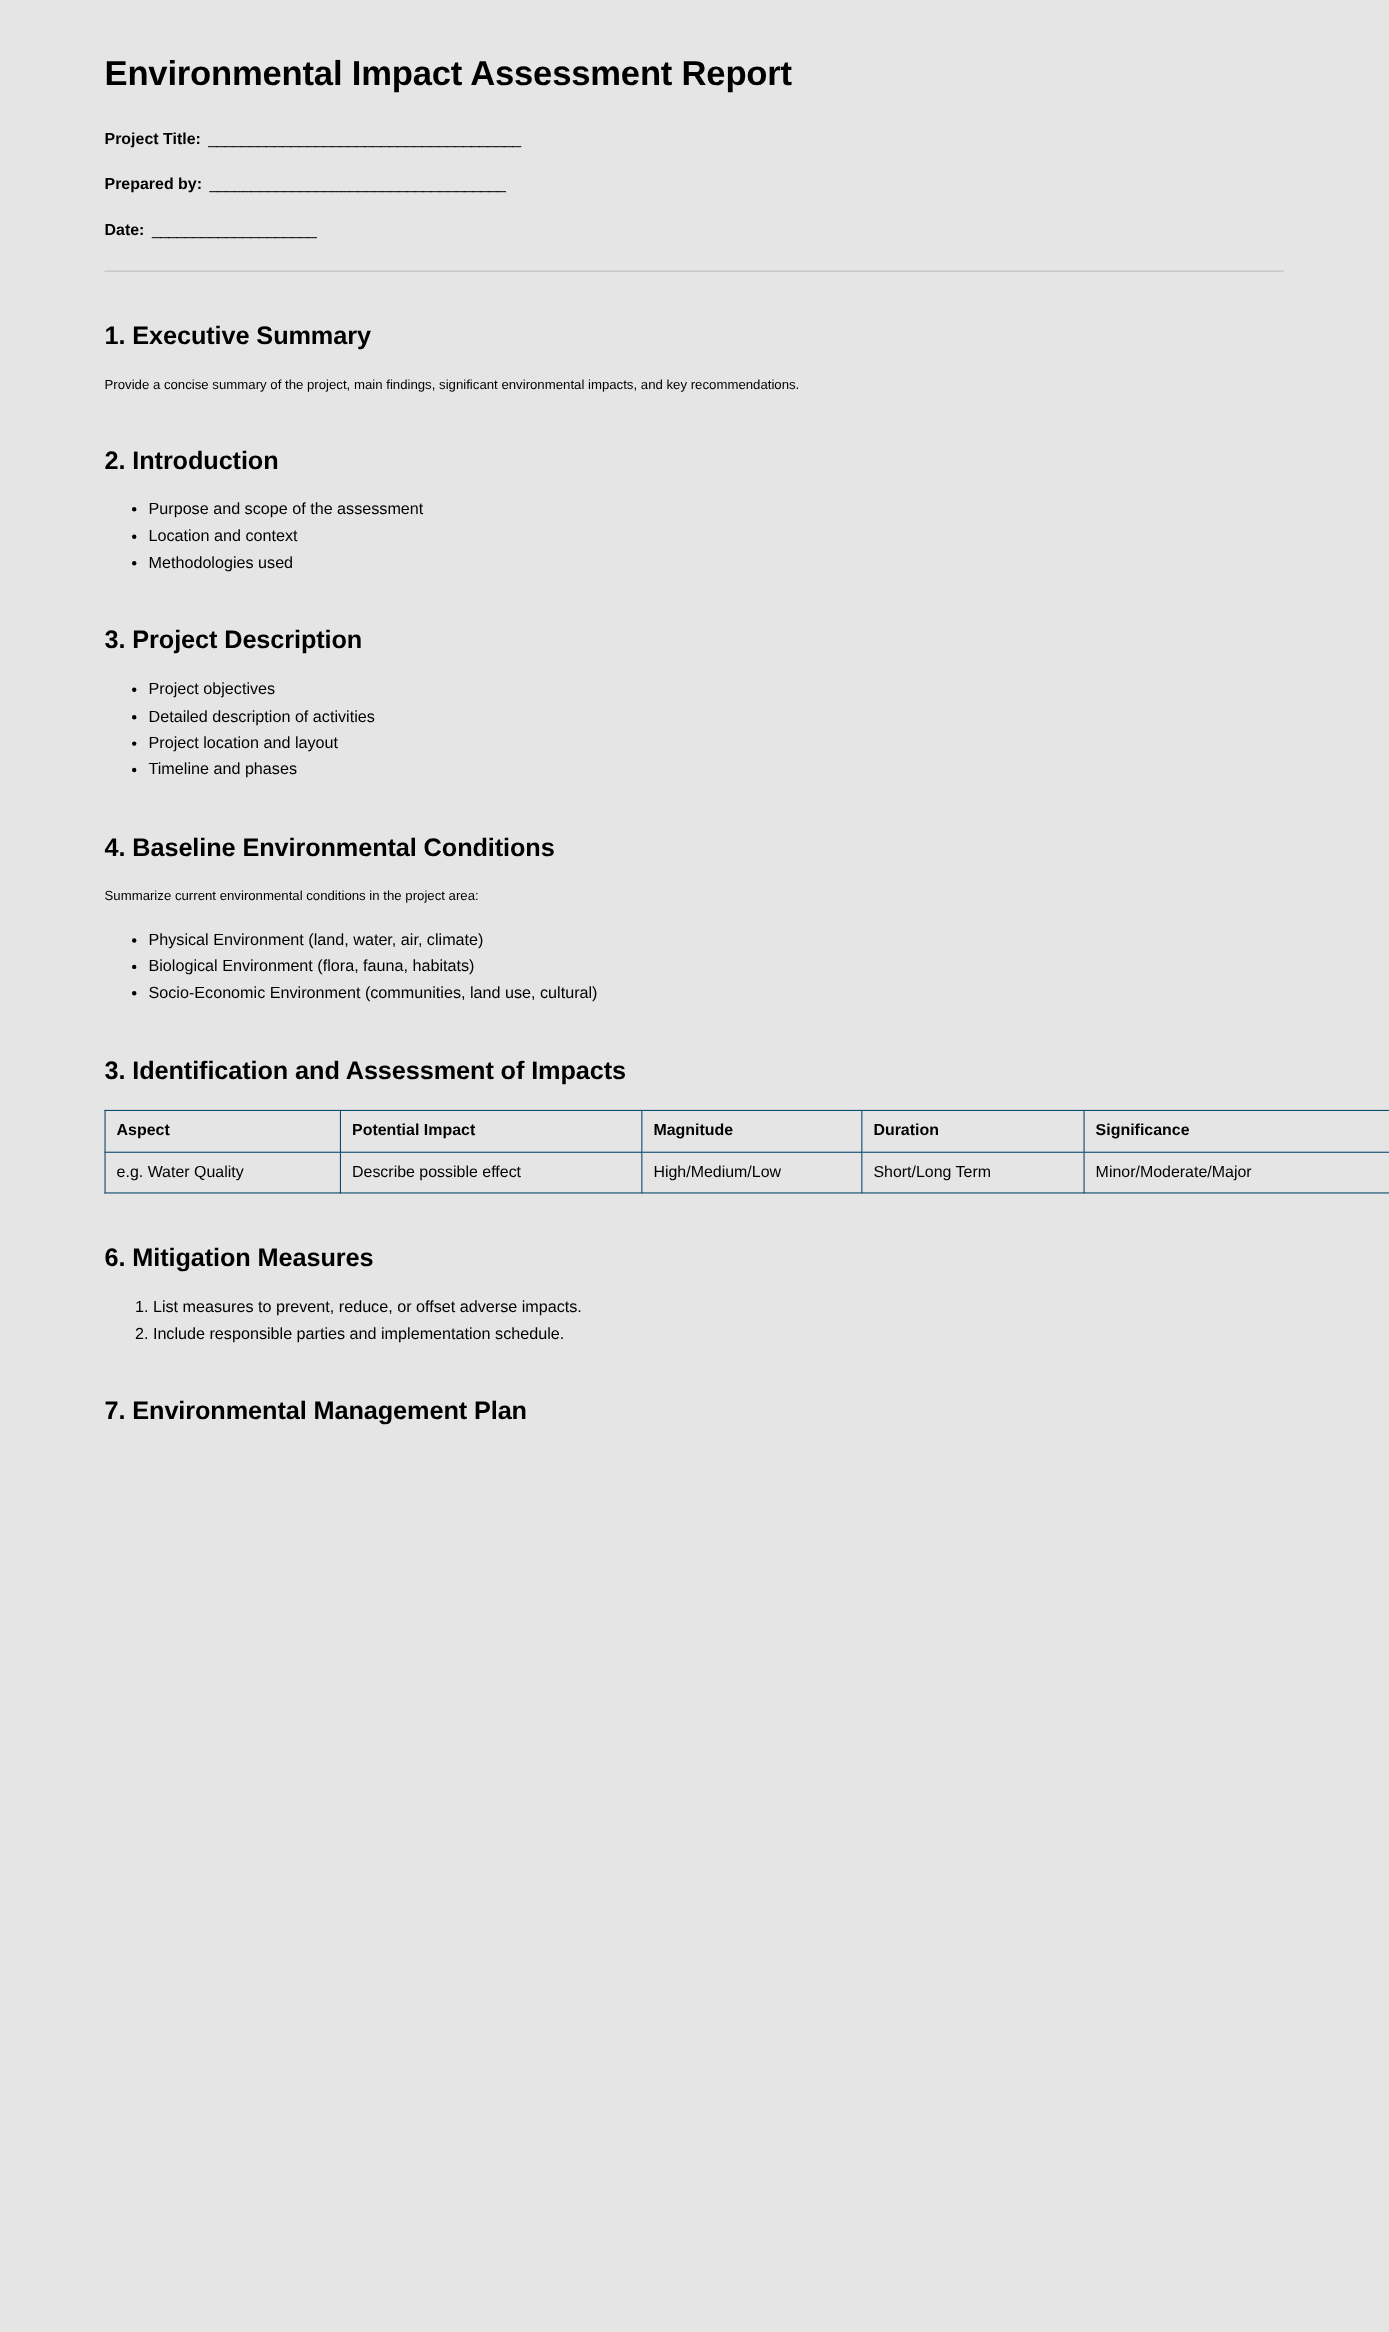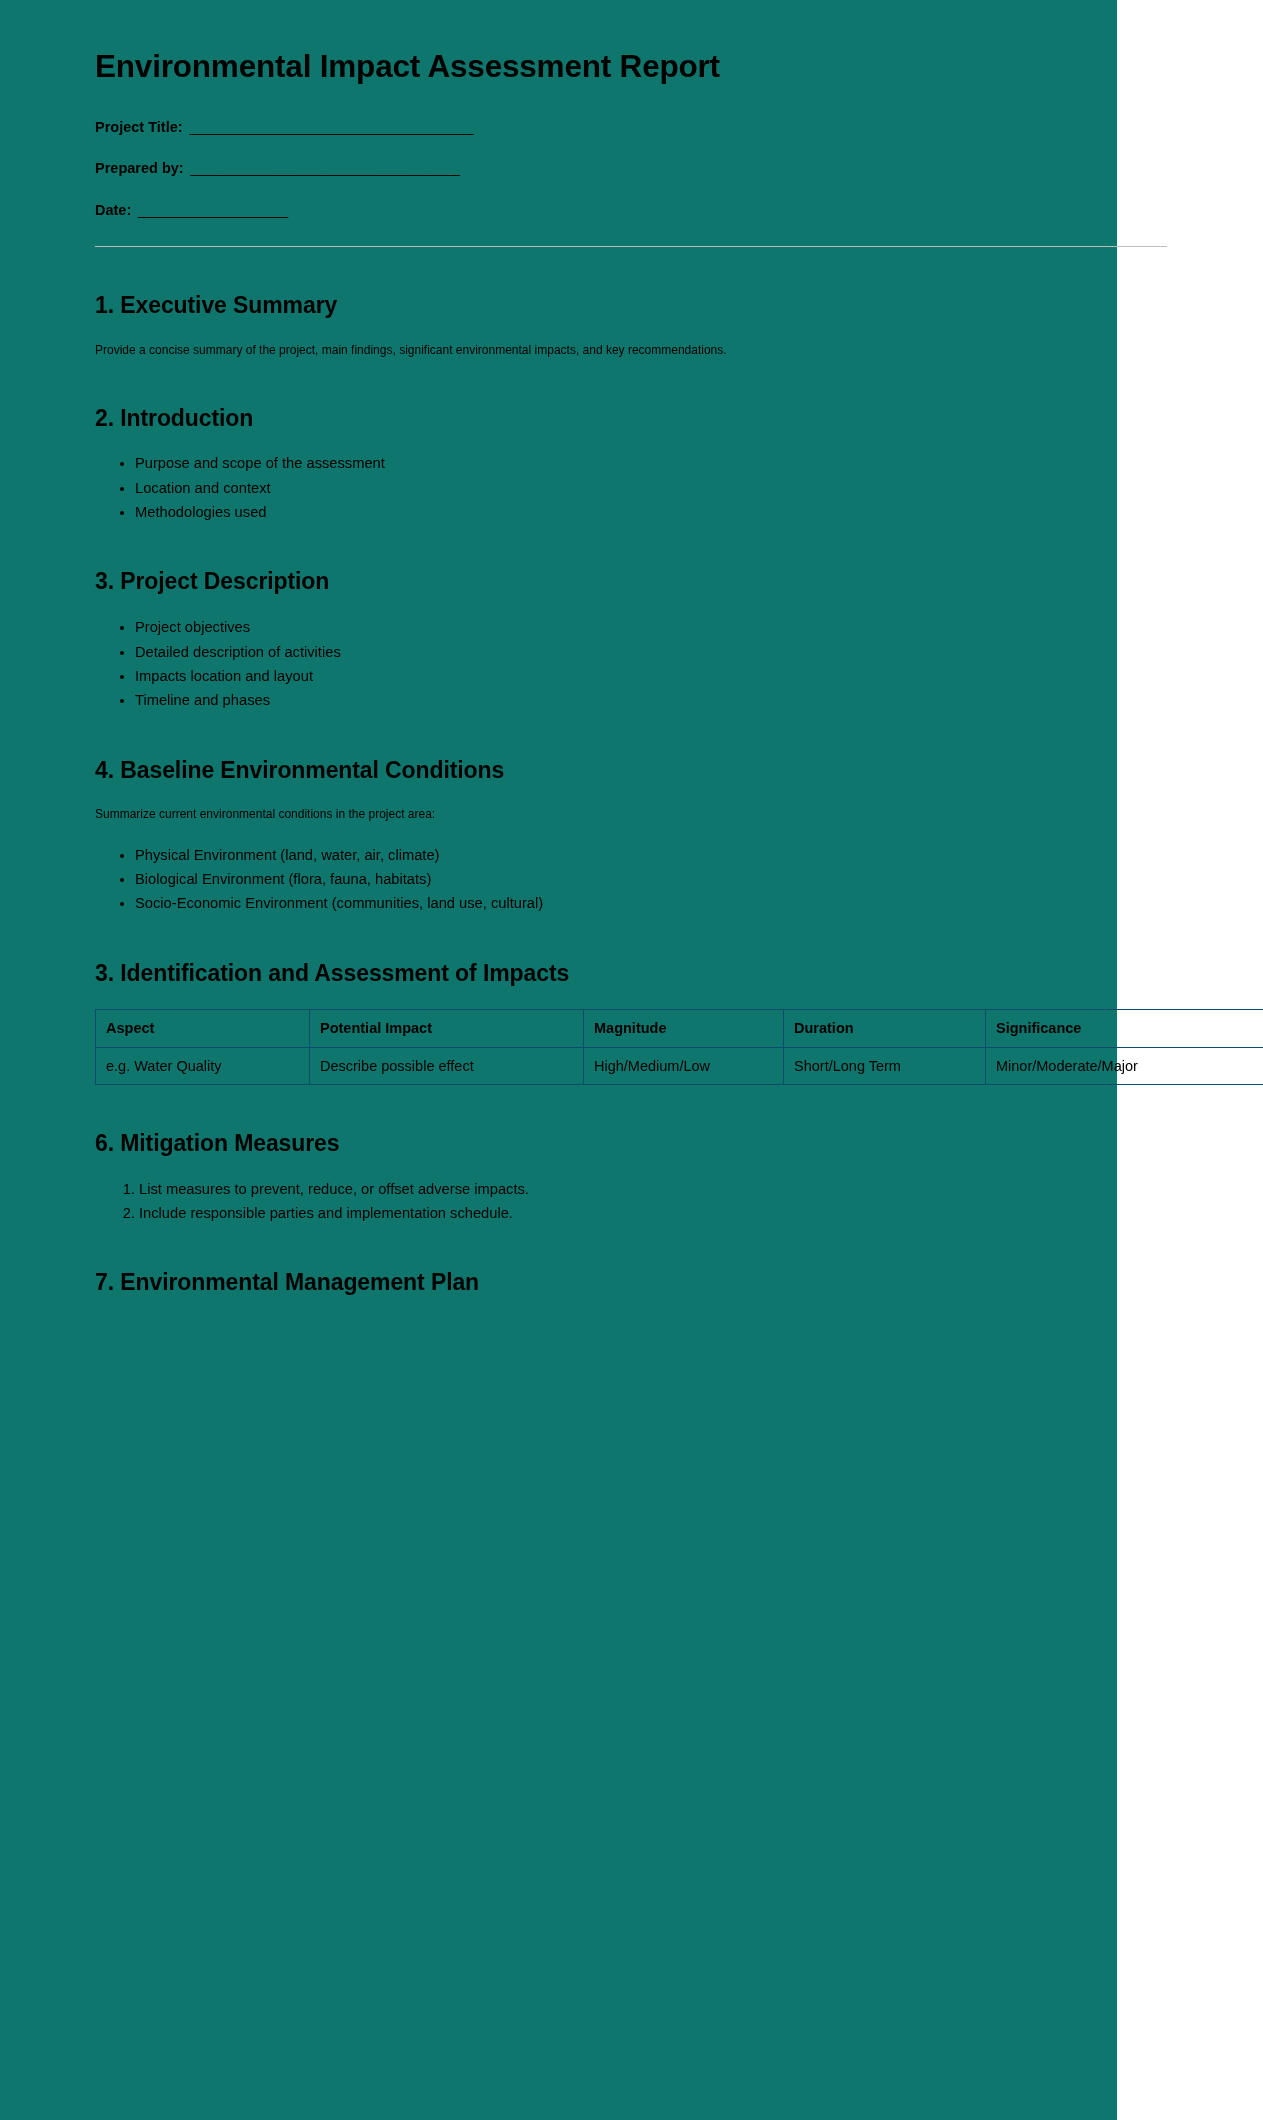--- a/index.html
+++ b/index.html
@@ -8,25 +8,25 @@
     background: #ffffff;
   }
   body {
     width: 1263px;
     min-height: 2120px;
     font-family: "Liberation Sans", sans-serif;
     color: #000000;
     -webkit-font-smoothing: antialiased;
   }
   .page {
-    width: 1117px;
+    width: 1263px;
     min-height: 2120px;
     box-sizing: border-box;
     padding: 48px 97px 0 95px;
-    background: #0f766e;
+    background: #e5e5e5;
   }
 
   
   .doc-title {
     font-size: 31.5px;
     font-weight: bold;
     letter-spacing: -0.2px;
     margin: 0 0 32px 0;
     line-height: 1.2;
     color: #000;
@@ -154,21 +154,21 @@
   <ul class="bullet-list">
     <li>Purpose and scope of the assessment</li>
     <li>Location and context</li>
     <li>Methodologies used</li>
   </ul>
 
   <h2 class="section-heading">3. Project Description</h2>
   <ul class="bullet-list">
     <li>Project objectives</li>
     <li>Detailed description of activities</li>
-    <li>Impacts location and layout</li>
+    <li>Project location and layout</li>
     <li>Timeline and phases</li>
   </ul>
 
   <h2 class="section-heading">4. Baseline Environmental Conditions</h2>
   <p class="body-text">Summarize current environmental conditions in the project area:</p>
   <ul class="bullet-list">
     <li>Physical Environment (land, water, air, climate)</li>
     <li>Biological Environment (flora, fauna, habitats)</li>
     <li>Socio-Economic Environment (communities, land use, cultural)</li>
   </ul>

